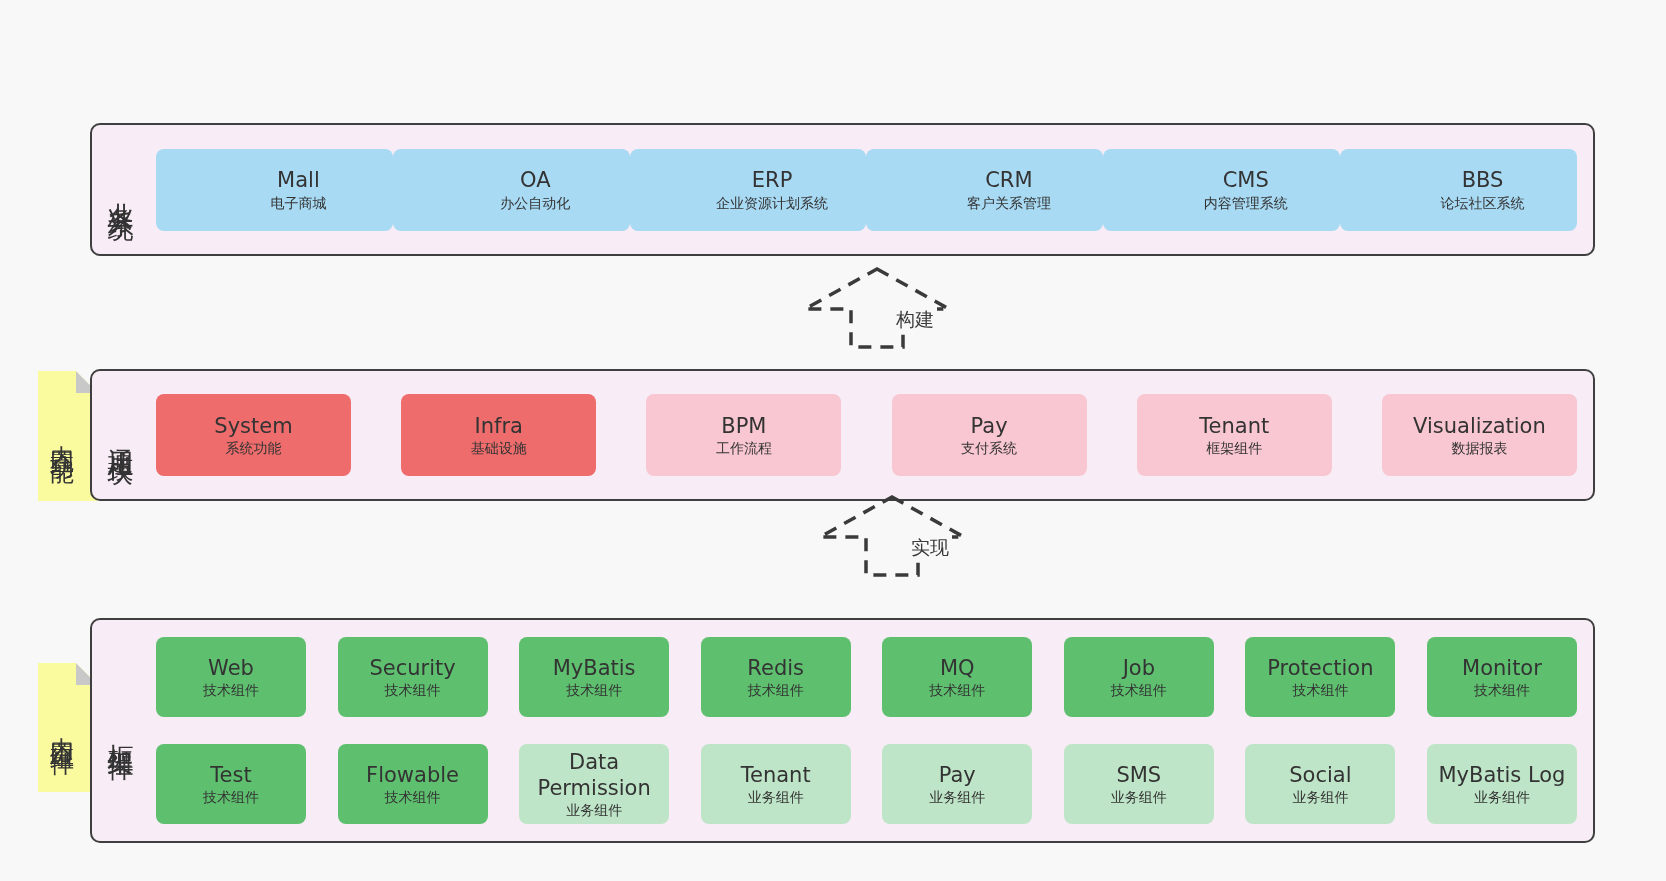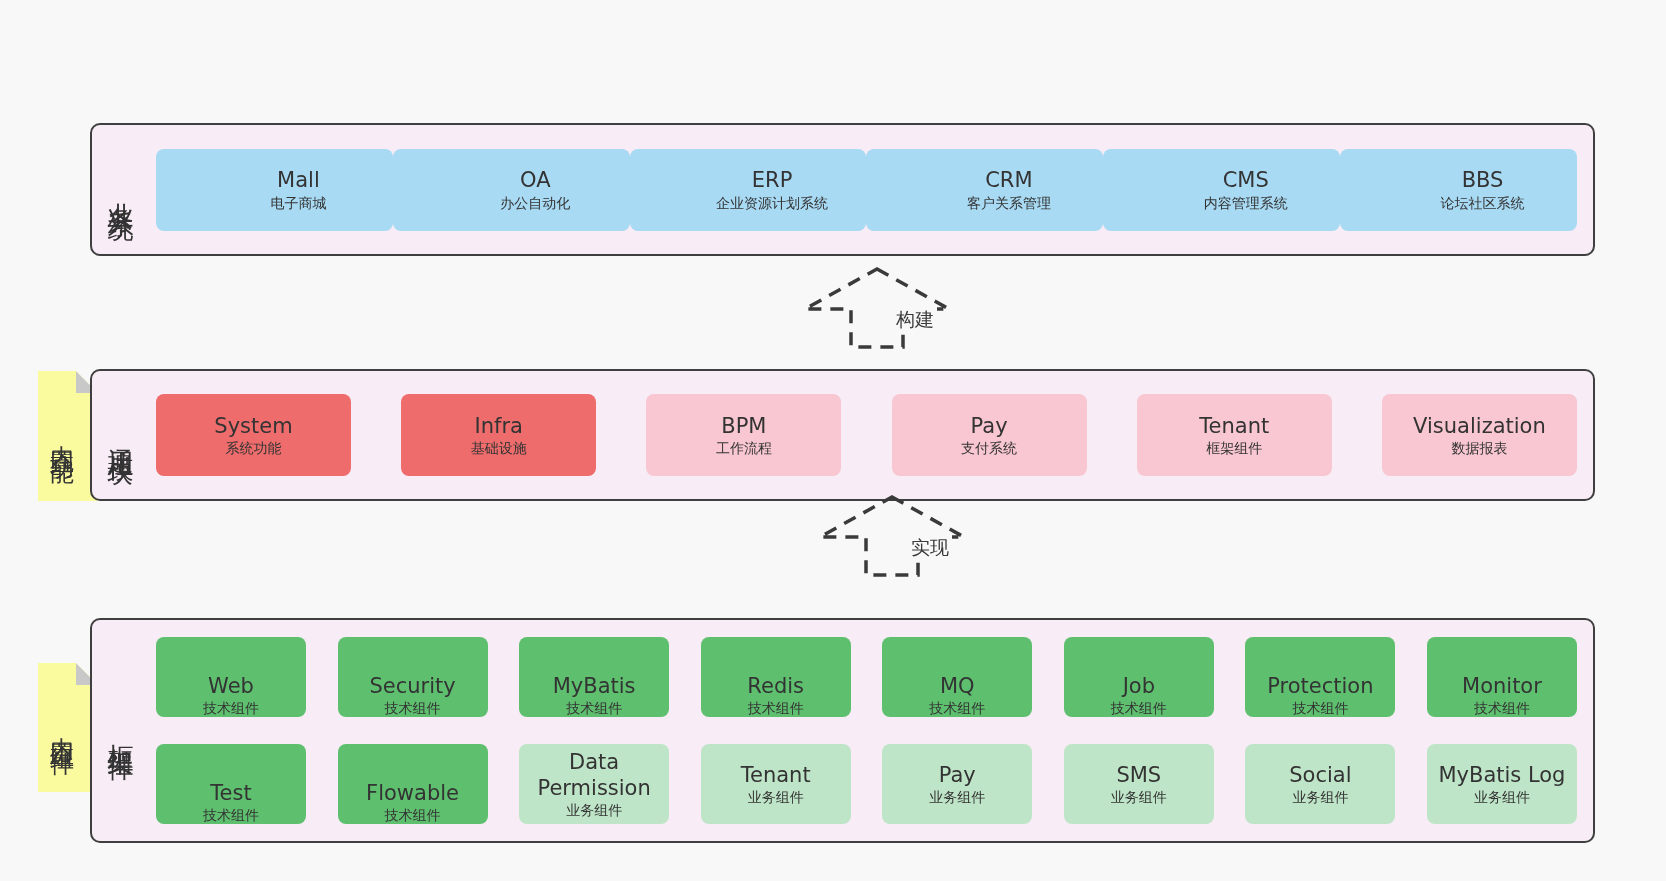--- a/index.html
+++ b/index.html
@@ -59,21 +59,21 @@
     color:var(--text,#333);
   }
   .row-6 .node { width:195px; height:82px; }
   .row-8 .node { width:150px; height:80px; }
   .node .en { font-size:21px; line-height:1.25; }
   .node .zh { font-size:14px; line-height:1.3; }
 
   .c-blue   { background:var(--blue,#a8daf4);padding-left:48px; }
   .c-red    { background:var(--red,#ee6c6c); }
   .c-pink   { background:var(--pink,#f9c7d2); }
-  .c-green  { background:var(--green,#5ec06f);justify-content:flex-end; }
+  .c-green  { background:var(--green,#5ec06f); }
   .c-lgreen { background:var(--light-green,#bfe5c8); }
 
   
   .arrow { position:absolute; width:156px; height:84px; }
   #arrow-build     { left:799px; top:266px; }
   #arrow-implement { left:814px; top:494px; }
   .arrow svg { width:100%; height:100%; display:block; }
   .arrow polygon {
     fill:none; stroke:var(--arrow,#3a3a3a); stroke-width:3.5;
     stroke-dasharray:13 9;

